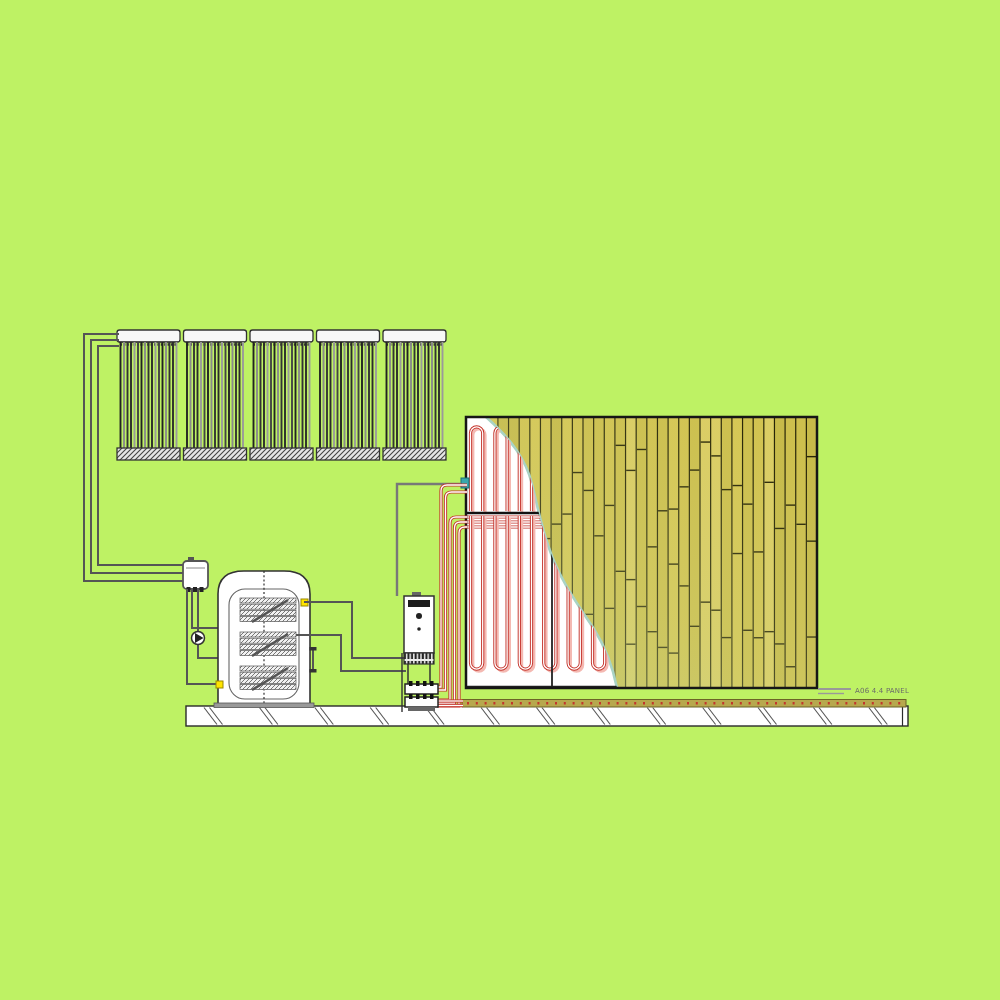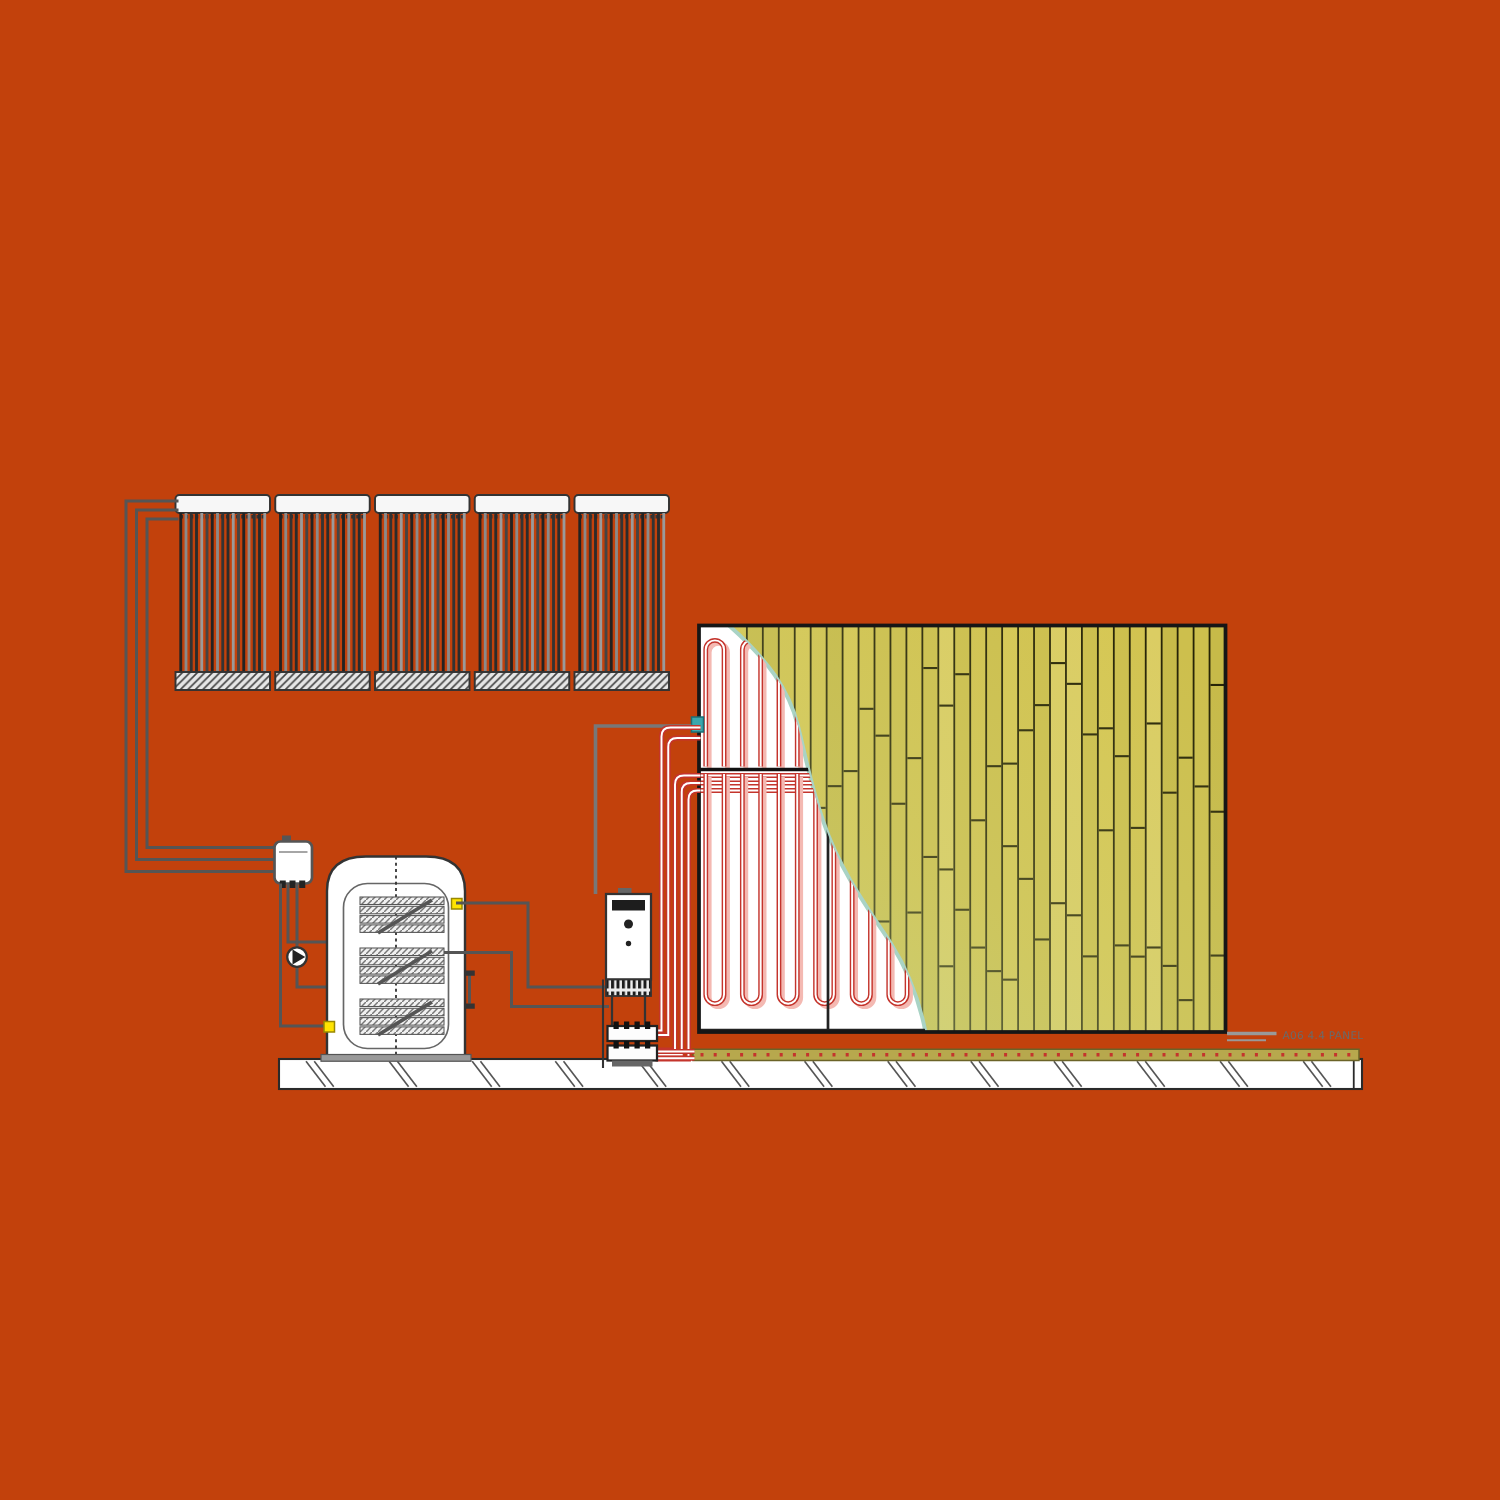--- a/index.html
+++ b/index.html
@@ -1,16 +1,16 @@
 <!DOCTYPE html>
 <html><head>
 <meta charset="utf-8">
 <style>
   html,body{margin:0;padding:0;background:#ffffff;}
-  .canvas{position:relative;width:1000px;height:1000px;background:#c2410c;overflow:hidden;
+  .canvas{position:relative;width:1000px;height:1000px;background:#bef264;overflow:hidden;
           font-family:"DejaVu Sans", sans-serif;}
   svg{position:absolute;left:0;top:0;}
   text{font-family:"DejaVu Sans", sans-serif;letter-spacing:.2px;}
 </style>
 </head>
 <body>
 
 <div class="canvas">
 <svg id="diagram-svg" width="1000" height="1000" viewBox="0 0 1000 1000">
   <defs>

